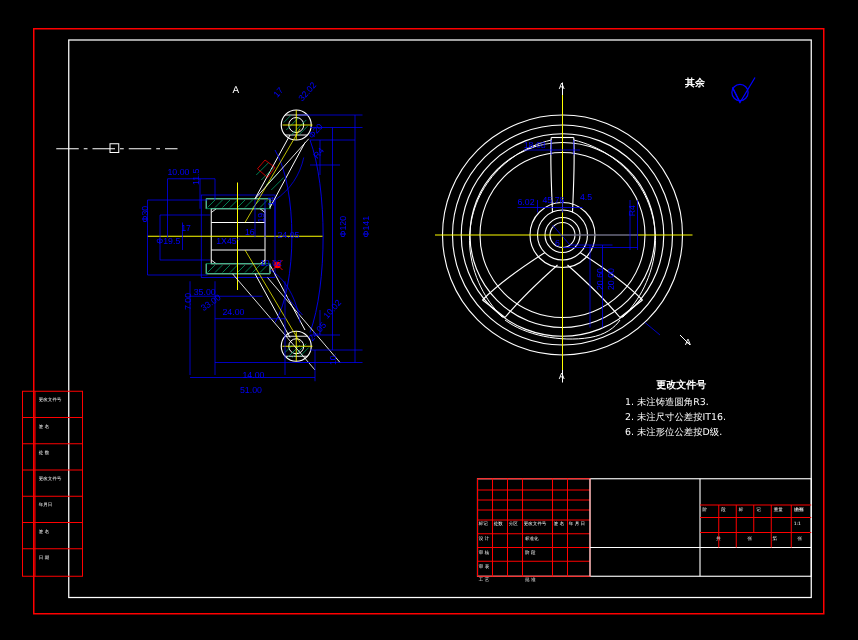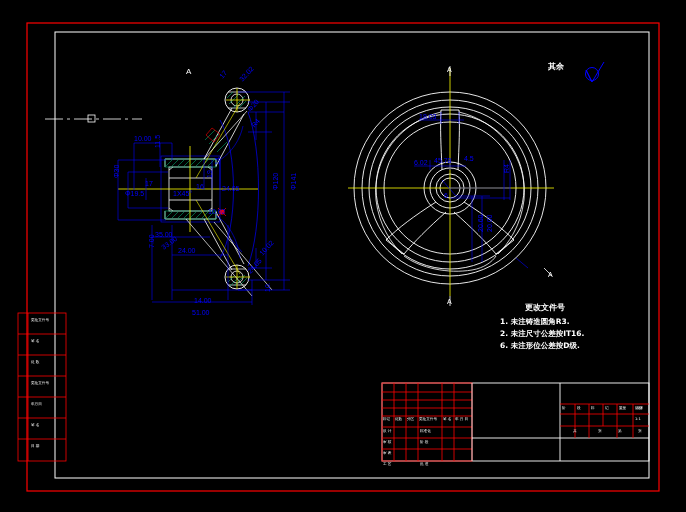--- a/index.html
+++ b/index.html
@@ -4,21 +4,21 @@
 <style>
   html,body{margin:0;padding:0;background:#000;}
   body{width:686px;height:512px;overflow:hidden;
        font-family:"Liberation Sans", sans-serif;}
   #stage{position:relative;width:686px;height:512px;background:#000;}
   svg{position:absolute;left:0;top:0;}
   .lbl{position:absolute;color:#0000ff;font-size:7px;line-height:7px;
        font-family:"Liberation Sans", sans-serif;white-space:nowrap;}
   .lbl.w{color:#ffffff;}
   .cn{position:absolute;color:#ffffff;font-size:7.5px;line-height:9px;
-      font-family:"DejaVu Sans", sans-serif;white-space:nowrap;font-weight:bold;}
+      font-family:"DejaVu Sans", sans-serif;white-space:nowrap;}
   .tb{position:absolute;color:#ffffff;font-size:4.2px;line-height:5px;
       font-family:"DejaVu Sans", sans-serif;white-space:nowrap;}
   .tb.small{font-size:3.6px;}
 </style>
 </head>
 <body>
 
 <div id="stage">
 
   <svg width="686" height="512">

